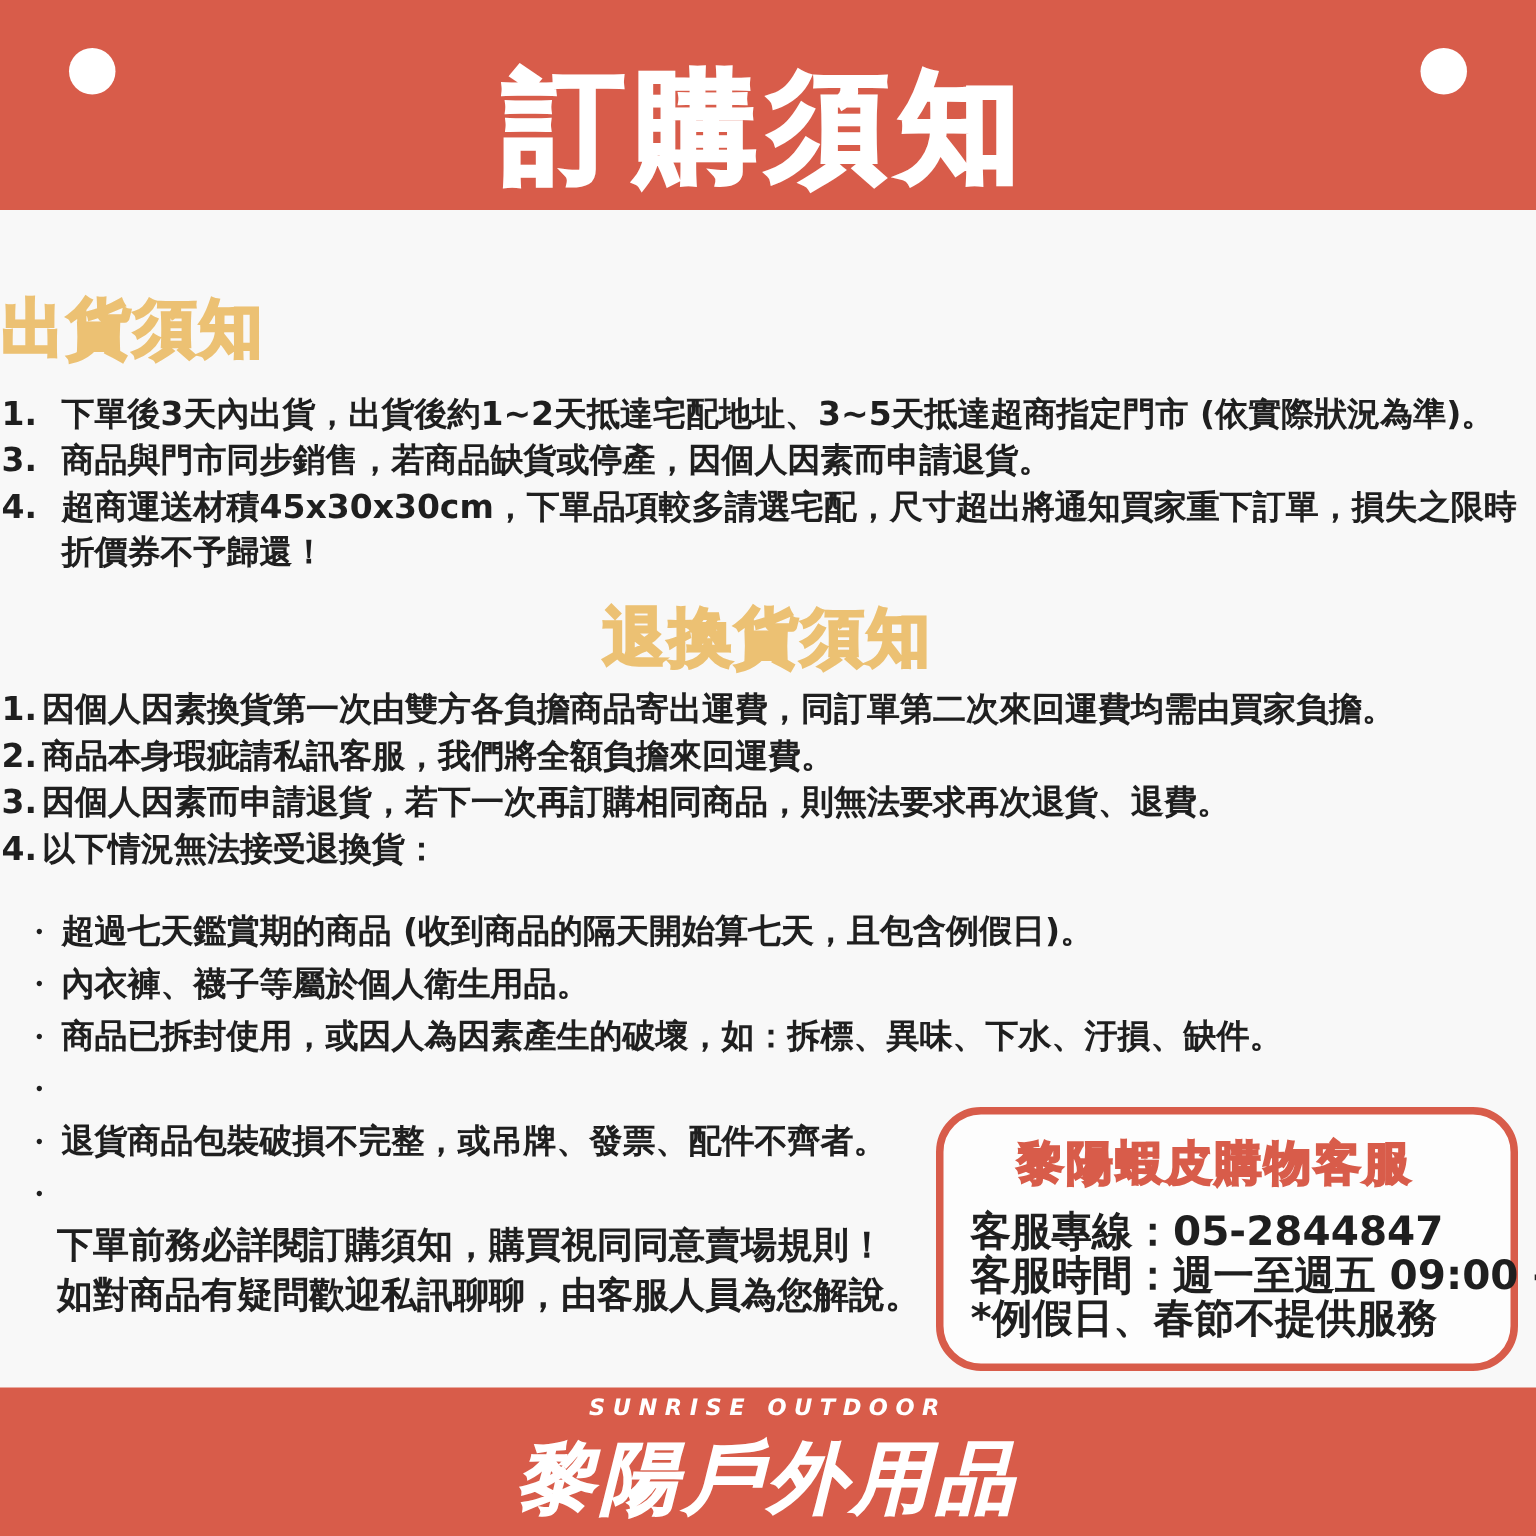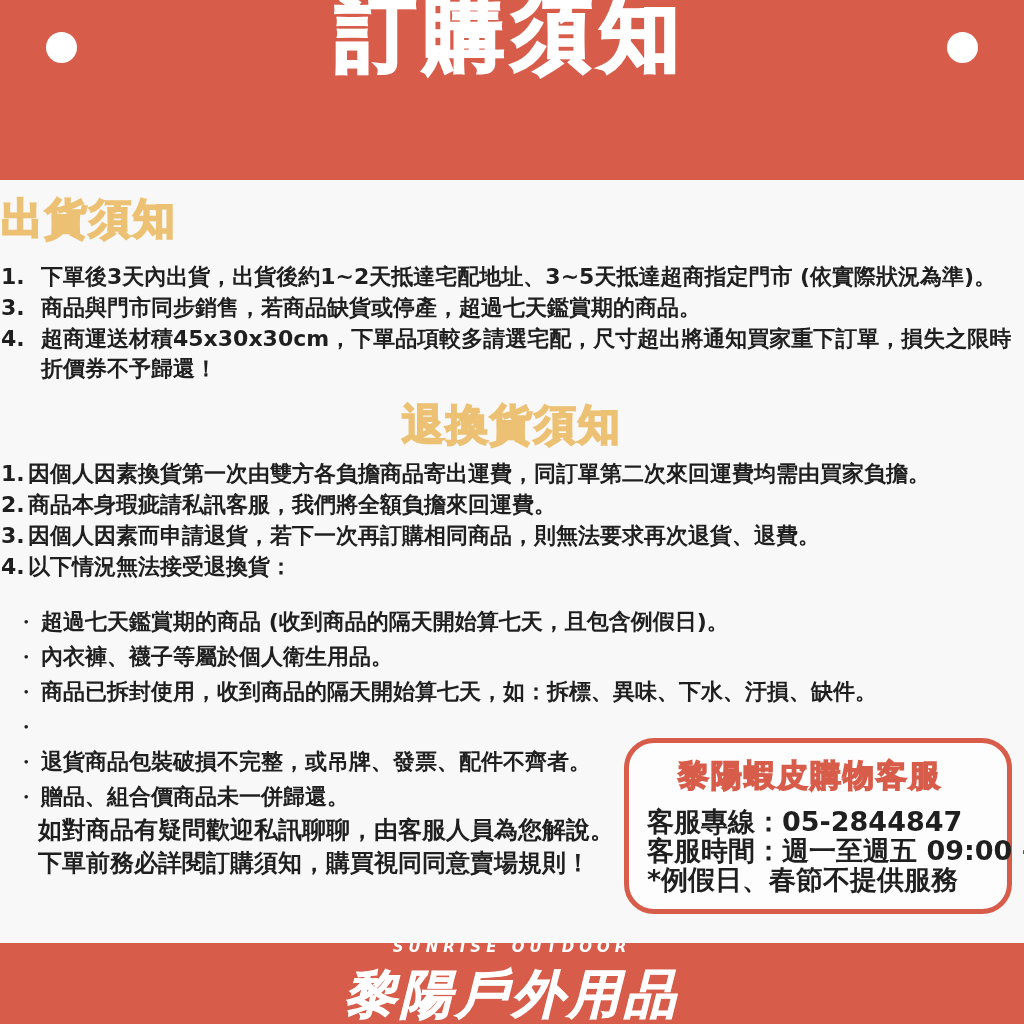--- a/index.html
+++ b/index.html
@@ -15,24 +15,24 @@
     width: 1024px;
     height: 1024px;
     background: #f8f8f8;
   }
 
   
   .header {
     position: absolute;
     top: 0; left: 0;
     width: 100%;
-    height: 180px;
+    height: 140px;
     background: #d85c4a;
     display: flex;
-    align-items: flex-start;
+    align-items: flex-end;
     justify-content: center;
   }
   .dot {
     position: absolute;
     width: 31px; height: 31px;
     border-radius: 50%;
     background: #ffffff;
     top: 32px;
   }
   .dot-left  { left: 46px; }
@@ -134,21 +134,21 @@
     font-weight: 700;
     line-height: 29px;
     white-space: nowrap;
   }
 
   
   .footer {
     position: absolute;
     left: 0; bottom: 0;
     width: 100%;
-    height: 81px;
+    height: 99px;
     background: #d85c4a;
     display: flex;
     flex-direction: column;
     align-items: center;
     justify-content: center;
     color: #ffffff;
   }
   .brand-en {
     font-size: 15px;
     font-weight: 700;
@@ -179,21 +179,21 @@
 
     <h2 class="section-heading shipping">出貨須知</h2>
 
     <ol class="numlist shipping-list">
       <li>
         <span class="num">1. </span>
         <span class="txt">下單後3天內出貨，出貨後約1~2天抵達宅配地址、3~5天抵達超商指定門市 (依實際狀況為準)。</span>
       </li>
       <li>
         <span class="num">3. </span>
-        <span class="txt">商品與門市同步銷售，若商品缺貨或停產，超過七天鑑賞期的商品。</span>
+        <span class="txt">商品與門市同步銷售，若商品缺貨或停產，因個人因素而申請退貨。</span>
       </li>
       <li>
         <span class="num">4. </span>
         <span class="txt">超商運送材積45x30x30cm，下單品項較多請選宅配，尺寸超出將通知買家重下訂單，損失之限時折價券不予歸還！</span>
       </li>
     </ol>
 
     <h2 class="section-heading returns">退換貨須知</h2>
 
     <ol class="numlist returns-list">
@@ -219,40 +219,39 @@
       <li>
         <span class="bullet">・</span>
         <span class="txt">超過七天鑑賞期的商品 (收到商品的隔天開始算七天，且包含例假日)。</span>
       </li>
       <li>
         <span class="bullet">・</span>
         <span class="txt">內衣褲、襪子等屬於個人衛生用品。</span>
       </li>
       <li>
         <span class="bullet">・</span>
-        <span class="txt">商品已拆封使用，收到商品的隔天開始算七天，如：拆標、異味、下水、汙損、缺件。</span>
+        <span class="txt">商品已拆封使用，或因人為因素產生的破壞，如：拆標、異味、下水、汙損、缺件。</span>
       </li>
       <li>
         <span class="bullet">・</span>
       </li>
       <li>
         <span class="bullet">・</span>
         <span class="txt">退貨商品包裝破損不完整，或吊牌、發票、配件不齊者。</span>
       </li>
       <li>
         <span class="bullet">・</span>
-        <span class="txt">贈品、組合價商品未一併歸還。</span>
       </li>
     </ul>
 
   </main>
 
   <div class="notice">
+    <div>下單前務必詳閱訂購須知，購買視同同意賣場規則！</div>
     <div>如對商品有疑問歡迎私訊聊聊，由客服人員為您解說。</div>
-    <div>下單前務必詳閱訂購須知，購買視同同意賣場規則！</div>
   </div>
 
   <aside class="service-box">
     <div class="service-title">黎陽蝦皮購物客服</div>
     <div class="service-line">客服專線：05-2844847</div>
     <div class="service-line">客服時間：週一至週五 09:00 - 18:00</div>
     <div class="service-line">*例假日、春節不提供服務</div>
   </aside>
 
   <footer class="footer">

